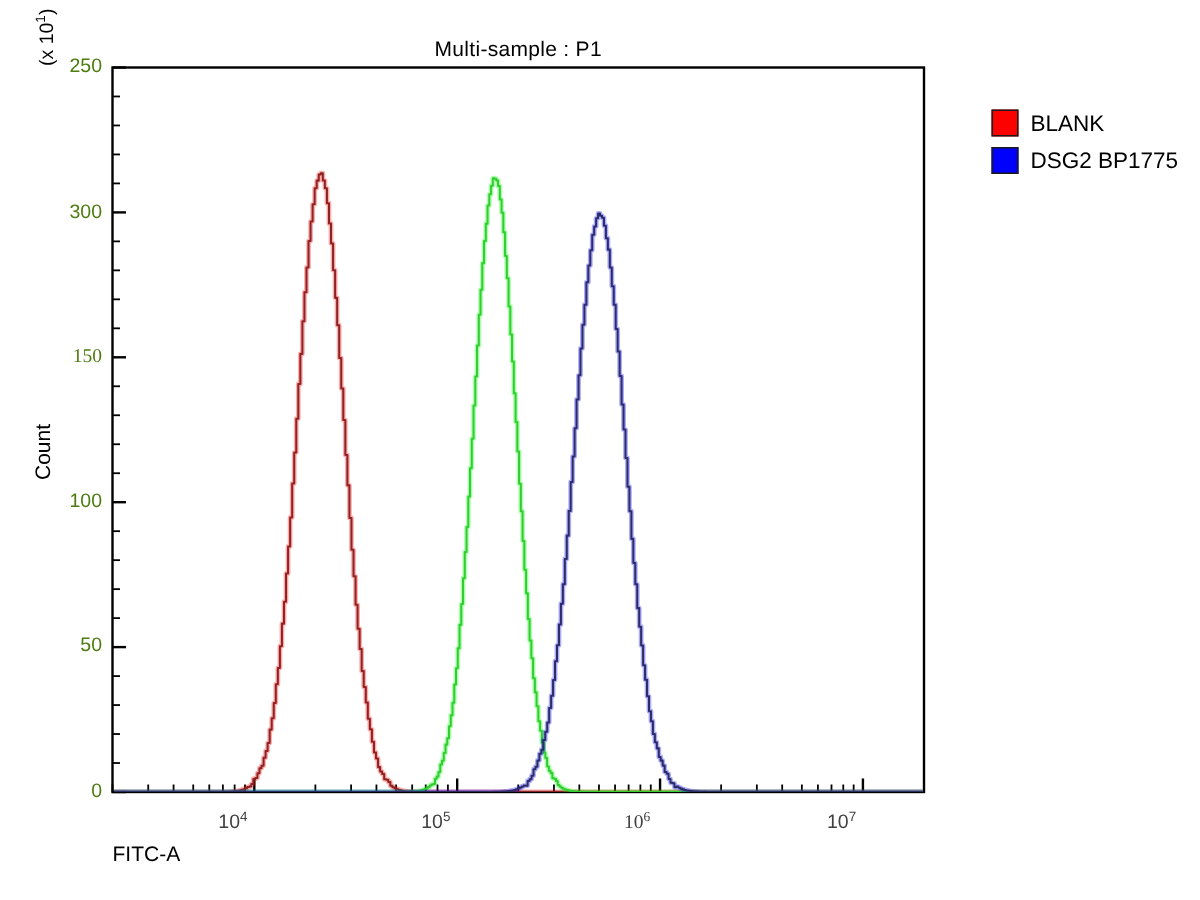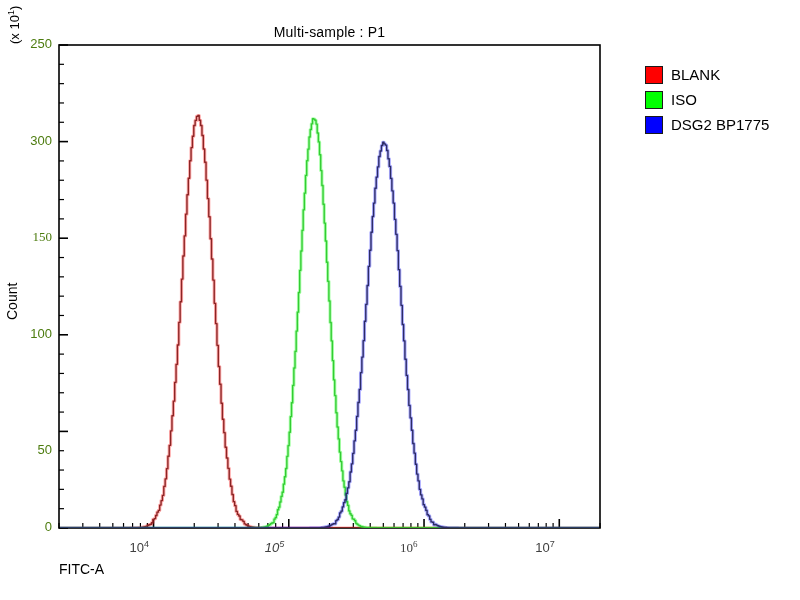--- a/index.html
+++ b/index.html
@@ -9,21 +9,21 @@
   body {
     width: 800px;
     height: 600px;
     background: #ffffff;
     font-family: "Liberation Sans", sans-serif;
     overflow: hidden;
     position: relative;
   }
   #figure {
     position: absolute;
-    left: 0;
+    left: 16px;
     top: 0;
     width: 654px;
     height: 600px;
   }
   .fig-title {
     position: absolute;
     left: 59px;
     top: 24px;
     width: 541px;
     text-align: center;
@@ -82,21 +82,21 @@
     font-size: 9px;
     vertical-align: super;
   }
   .legend {
     position: absolute;
     left: 617px;
     top: 66px;
   }
   .legend-row {
     display: flex;
-    align-items: flex-start;
+    align-items: flex-end;
     height: 25px;
     padding-left: 28px;
   }
   .legend-swatch {
     width: 18px;
     height: 18px;
     border: 1px solid #1a1a1a;
     box-sizing: border-box;
     flex: 0 0 auto;
   }
@@ -194,41 +194,37 @@
         <path d="M 59.00 528.00 L 99.71 528.00 L 99.71 528.00 L 99.71 528.00 L 99.71 528.00 L 101.08 528.00 L 101.08 528.00 L 102.44 528.00 L 102.44 528.00 L 103.80 528.00 L 103.80 528.00 L 105.17 528.00 L 105.17 528.00 L 106.53 528.00 L 106.53 528.00 L 107.89 528.00 L 107.89 528.00 L 109.26 528.00 L 109.26 528.00 L 110.62 528.00 L 110.62 528.00 L 111.98 528.00 L 111.98 528.00 L 113.35 528.00 L 113.35 528.00 L 114.71 528.00 L 114.71 528.00 L 116.07 528.00 L 116.07 528.00 L 117.44 528.00 L 117.44 528.00 L 118.80 528.00 L 118.80 528.00 L 120.16 528.00 L 120.16 528.00 L 121.53 528.00 L 121.53 528.00 L 122.89 528.00 L 122.89 528.00 L 124.25 528.00 L 124.25 527.99 L 125.62 527.99 L 125.62 527.99 L 126.98 527.99 L 126.98 527.98 L 128.34 527.98 L 128.34 527.98 L 129.71 527.98 L 129.71 527.97 L 131.07 527.97 L 131.07 527.95 L 132.43 527.95 L 132.43 527.93 L 133.79 527.93 L 133.79 527.90 L 135.16 527.90 L 135.16 527.85 L 136.52 527.85 L 136.52 527.79 L 137.88 527.79 L 137.88 527.71 L 139.25 527.71 L 139.25 527.59 L 140.61 527.59 L 140.61 527.44 L 141.97 527.44 L 141.97 527.23 L 143.34 527.23 L 143.34 526.96 L 144.70 526.96 L 144.70 526.59 L 146.06 526.59 L 146.06 526.12 L 147.43 526.12 L 147.43 525.50 L 148.79 525.50 L 148.79 524.70 L 150.15 524.70 L 150.15 524.27 L 151.52 524.27 L 151.52 522.72 L 152.88 522.72 L 152.88 519.34 L 154.24 519.34 L 154.24 518.62 L 155.61 518.62 L 155.61 515.45 L 156.97 515.45 L 156.97 512.15 L 158.33 512.15 L 158.33 510.44 L 159.70 510.44 L 159.70 505.12 L 161.06 505.12 L 161.06 500.61 L 162.42 500.61 L 162.42 495.40 L 163.79 495.40 L 163.79 486.41 L 165.15 486.41 L 165.15 478.83 L 166.51 478.83 L 166.51 468.69 L 167.88 468.69 L 167.88 456.21 L 169.24 456.21 L 169.24 445.33 L 170.60 445.33 L 170.60 430.80 L 171.96 430.80 L 171.96 415.75 L 173.33 415.75 L 173.33 401.15 L 174.69 401.15 L 174.69 382.34 L 176.05 382.34 L 176.05 364.30 L 177.42 364.30 L 177.42 344.95 L 178.78 344.95 L 178.78 322.30 L 180.14 322.30 L 180.14 301.73 L 181.51 301.73 L 181.51 279.12 L 182.87 279.12 L 182.87 255.96 L 184.23 255.96 L 184.23 235.92 L 185.60 235.92 L 185.60 214.15 L 186.96 214.15 L 186.96 194.79 L 188.32 194.79 L 188.32 178.27 L 189.69 178.27 L 189.69 160.74 L 191.05 160.74 L 191.05 147.61 L 192.41 147.61 L 192.41 136.22 L 193.78 136.22 L 193.78 125.49 L 195.14 125.49 L 195.14 120.42 L 196.50 120.42 L 196.50 116.39 L 197.87 116.39 L 197.87 115.49 L 199.23 115.49 L 199.23 120.26 L 200.59 120.26 L 200.59 125.54 L 201.96 125.54 L 201.96 135.47 L 203.32 135.47 L 203.32 149.02 L 204.68 149.02 L 204.68 162.29 L 206.05 162.29 L 206.05 180.15 L 207.41 180.15 L 207.41 198.58 L 208.77 198.58 L 208.77 216.77 L 210.13 216.77 L 210.13 238.70 L 211.50 238.70 L 211.50 258.99 L 212.86 258.99 L 212.86 280.06 L 214.22 280.06 L 214.22 303.31 L 215.59 303.31 L 215.59 323.58 L 216.95 323.58 L 216.95 345.31 L 218.31 345.31 L 218.31 366.54 L 219.68 366.54 L 219.68 384.20 L 221.04 384.20 L 221.04 403.21 L 222.40 403.21 L 222.40 419.24 L 223.77 419.24 L 223.77 432.67 L 225.13 432.67 L 225.13 447.29 L 226.49 447.29 L 226.49 457.99 L 227.86 457.99 L 227.86 468.31 L 229.22 468.31 L 229.22 479.17 L 230.58 479.17 L 230.58 486.21 L 231.95 486.21 L 231.95 494.53 L 233.31 494.53 L 233.31 501.66 L 234.67 501.66 L 234.67 505.64 L 236.04 505.64 L 236.04 511.41 L 237.40 511.41 L 237.40 514.39 L 238.76 514.39 L 238.76 516.02 L 240.13 516.02 L 240.13 519.52 L 241.49 519.52 L 241.49 519.89 L 242.85 519.89 L 242.85 521.34 L 244.22 521.34 L 244.22 523.89 L 245.58 523.89 L 245.58 524.79 L 246.94 524.79 L 246.94 525.57 L 248.30 525.57 L 248.30 526.17 L 249.67 526.17 L 249.67 526.63 L 251.03 526.63 L 251.03 526.99 L 252.39 526.99 L 252.39 527.26 L 253.76 527.26 L 253.76 527.46 L 255.12 527.46 L 255.12 527.61 L 256.48 527.61 L 256.48 527.72 L 257.85 527.72 L 257.85 527.80 L 259.21 527.80 L 259.21 527.86 L 260.57 527.86 L 260.57 527.90 L 261.94 527.90 L 261.94 527.93 L 263.30 527.93 L 263.30 527.95 L 264.66 527.95 L 264.66 527.97 L 266.03 527.97 L 266.03 527.98 L 267.39 527.98 L 267.39 527.98 L 268.75 527.98 L 268.75 527.99 L 270.12 527.99 L 270.12 527.99 L 271.48 527.99 L 271.48 528.00 L 272.84 528.00 L 272.84 528.00 L 274.21 528.00 L 274.21 528.00 L 275.57 528.00 L 275.57 528.00 L 276.93 528.00 L 276.93 528.00 L 278.30 528.00 L 278.30 528.00 L 279.66 528.00 L 279.66 528.00 L 281.02 528.00 L 281.02 528.00 L 282.39 528.00 L 282.39 528.00 L 283.75 528.00 L 283.75 528.00 L 285.11 528.00 L 285.11 528.00 L 286.47 528.00 L 286.47 528.00 L 287.84 528.00 L 287.84 528.00 L 289.20 528.00 L 289.20 528.00 L 290.56 528.00 L 290.56 528.00 L 291.93 528.00 L 291.93 528.00 L 293.29 528.00 L 293.29 528.00 L 294.65 528.00 L 294.65 528.00 L 296.02 528.00 L 296.02 528.00 L 297.38 528.00 L 297.38 528.00 L 298.74 528.00 L 298.74 528.00 L 300.11 528.00 L 300.11 528.00 L 301.47 528.00 L 301.47 528.00 L 302.83 528.00 L 302.83 528.00 L 304.20 528.00 L 304.20 528.00 L 304.20 528.00 L 304.20 528.00 L 600.00 528.00 L 600.00 528.00" fill="none" stroke="#8B2525" stroke-width="1.35" stroke-linejoin="round"></path>
         <path d="M 59.00 528.00 L 231.95 528.00 L 231.95 528.00 L 231.95 528.00 L 231.95 528.00 L 233.12 528.00 L 233.12 528.00 L 234.29 528.00 L 234.29 528.00 L 235.46 528.00 L 235.46 528.00 L 236.62 528.00 L 236.62 528.00 L 237.79 528.00 L 237.79 528.00 L 238.96 528.00 L 238.96 528.00 L 240.13 528.00 L 240.13 528.00 L 241.29 528.00 L 241.29 528.00 L 242.46 528.00 L 242.46 528.00 L 243.63 528.00 L 243.63 528.00 L 244.80 528.00 L 244.80 528.00 L 245.97 528.00 L 245.97 527.99 L 247.13 527.99 L 247.13 527.99 L 248.30 527.99 L 248.30 527.99 L 249.47 527.99 L 249.47 527.98 L 250.64 527.98 L 250.64 527.98 L 251.81 527.98 L 251.81 527.97 L 252.97 527.97 L 252.97 527.95 L 254.14 527.95 L 254.14 527.93 L 255.31 527.93 L 255.31 527.90 L 256.48 527.90 L 256.48 527.87 L 257.65 527.87 L 257.65 527.81 L 258.81 527.81 L 258.81 527.75 L 259.98 527.75 L 259.98 527.65 L 261.15 527.65 L 261.15 527.53 L 262.32 527.53 L 262.32 527.36 L 263.48 527.36 L 263.48 527.15 L 264.65 527.15 L 264.65 526.86 L 265.82 526.86 L 265.82 526.50 L 266.99 526.50 L 266.99 526.03 L 268.16 526.03 L 268.16 525.43 L 269.32 525.43 L 269.32 524.67 L 270.49 524.67 L 270.49 523.63 L 271.66 523.63 L 271.66 522.96 L 272.83 522.96 L 272.83 522.73 L 274.00 522.73 L 274.00 519.19 L 275.16 519.19 L 275.16 517.63 L 276.33 517.63 L 276.33 514.69 L 277.50 514.69 L 277.50 509.71 L 278.67 509.71 L 278.67 507.18 L 279.84 507.18 L 279.84 501.97 L 281.00 501.97 L 281.00 496.41 L 282.17 496.41 L 282.17 492.21 L 283.34 492.21 L 283.34 484.18 L 284.51 484.18 L 284.51 476.78 L 285.68 476.78 L 285.68 468.52 L 286.84 468.52 L 286.84 456.36 L 288.01 456.36 L 288.01 445.56 L 289.18 445.56 L 289.18 432.20 L 290.35 432.20 L 290.35 416.58 L 291.51 416.58 L 291.51 402.70 L 292.68 402.70 L 292.68 385.43 L 293.85 385.43 L 293.85 367.97 L 295.02 367.97 L 295.02 351.38 L 296.19 351.38 L 296.19 331.08 L 297.35 331.08 L 297.35 312.14 L 298.52 312.14 L 298.52 292.54 L 299.69 292.54 L 299.69 270.35 L 300.86 270.35 L 300.86 250.97 L 302.03 250.97 L 302.03 230.30 L 303.19 230.30 L 303.19 209.81 L 304.36 209.81 L 304.36 193.16 L 305.53 193.16 L 305.53 175.41 L 306.70 175.41 L 306.70 160.64 L 307.87 160.64 L 307.87 149.18 L 309.03 149.18 L 309.03 137.04 L 310.20 137.04 L 310.20 129.54 L 311.37 129.54 L 311.37 123.85 L 312.54 123.85 L 312.54 118.76 L 313.71 118.76 L 313.71 119.15 L 314.87 119.15 L 314.87 120.26 L 316.04 120.26 L 316.04 124.07 L 317.21 124.07 L 317.21 133.03 L 318.38 133.03 L 318.38 141.90 L 319.54 141.90 L 319.54 154.79 L 320.71 154.79 L 320.71 170.61 L 321.88 170.61 L 321.88 185.48 L 323.05 185.48 L 323.05 204.29 L 324.22 204.29 L 324.22 223.05 L 325.38 223.05 L 325.38 241.00 L 326.55 241.00 L 326.55 262.21 L 327.72 262.21 L 327.72 281.35 L 328.89 281.35 L 328.89 300.95 L 330.06 300.95 L 330.06 322.48 L 331.22 322.48 L 331.22 340.87 L 332.39 340.87 L 332.39 360.62 L 333.56 360.62 L 333.56 379.87 L 334.73 379.87 L 334.73 395.58 L 335.90 395.58 L 335.90 412.73 L 337.06 412.73 L 337.06 427.03 L 338.23 427.03 L 338.23 438.89 L 339.40 438.89 L 339.40 452.11 L 340.57 452.11 L 340.57 461.58 L 341.73 461.58 L 341.73 470.87 L 342.90 470.87 L 342.90 480.87 L 344.07 480.87 L 344.07 487.22 L 345.24 487.22 L 345.24 494.98 L 346.41 494.98 L 346.41 501.70 L 347.57 501.70 L 347.57 505.38 L 348.74 505.38 L 348.74 510.94 L 349.91 510.94 L 349.91 513.79 L 351.08 513.79 L 351.08 515.35 L 352.25 515.35 L 352.25 518.83 L 353.41 518.83 L 353.41 519.21 L 354.58 519.21 L 354.58 520.70 L 355.75 520.70 L 355.75 523.31 L 356.92 523.31 L 356.92 524.27 L 358.09 524.27 L 358.09 525.11 L 359.25 525.11 L 359.25 525.78 L 360.42 525.78 L 360.42 526.30 L 361.59 526.30 L 361.59 526.71 L 362.76 526.71 L 362.76 527.03 L 363.93 527.03 L 363.93 527.27 L 365.09 527.27 L 365.09 527.46 L 366.26 527.46 L 366.26 527.60 L 367.43 527.60 L 367.43 527.71 L 368.60 527.71 L 368.60 527.79 L 369.76 527.79 L 369.76 527.85 L 370.93 527.85 L 370.93 527.89 L 372.10 527.89 L 372.10 527.92 L 373.27 527.92 L 373.27 527.94 L 374.44 527.94 L 374.44 527.96 L 375.60 527.96 L 375.60 527.97 L 376.77 527.97 L 376.77 527.98 L 377.94 527.98 L 377.94 527.99 L 379.11 527.99 L 379.11 527.99 L 380.28 527.99 L 380.28 527.99 L 381.44 527.99 L 381.44 528.00 L 382.61 528.00 L 382.61 528.00 L 383.78 528.00 L 383.78 528.00 L 384.95 528.00 L 384.95 528.00 L 386.12 528.00 L 386.12 528.00 L 387.28 528.00 L 387.28 528.00 L 388.45 528.00 L 388.45 528.00 L 389.62 528.00 L 389.62 528.00 L 390.79 528.00 L 390.79 528.00 L 391.95 528.00 L 391.95 528.00 L 393.12 528.00 L 393.12 528.00 L 394.29 528.00 L 394.29 528.00 L 395.46 528.00 L 395.46 528.00 L 396.63 528.00 L 396.63 528.00 L 397.79 528.00 L 397.79 528.00 L 398.96 528.00 L 398.96 528.00 L 400.13 528.00 L 400.13 528.00 L 401.30 528.00 L 401.30 528.00 L 402.47 528.00 L 402.47 528.00 L 403.63 528.00 L 403.63 528.00 L 404.80 528.00 L 404.80 528.00 L 405.97 528.00 L 405.97 528.00 L 407.14 528.00 L 407.14 528.00 L 407.14 528.00 L 407.14 528.00 L 600.00 528.00 L 600.00 528.00" fill="none" stroke="#00FF00" stroke-width="3.2" stroke-opacity="0.33" stroke-linejoin="round"></path>
         <path d="M 59.00 528.00 L 231.95 528.00 L 231.95 528.00 L 231.95 528.00 L 231.95 528.00 L 233.12 528.00 L 233.12 528.00 L 234.29 528.00 L 234.29 528.00 L 235.46 528.00 L 235.46 528.00 L 236.62 528.00 L 236.62 528.00 L 237.79 528.00 L 237.79 528.00 L 238.96 528.00 L 238.96 528.00 L 240.13 528.00 L 240.13 528.00 L 241.29 528.00 L 241.29 528.00 L 242.46 528.00 L 242.46 528.00 L 243.63 528.00 L 243.63 528.00 L 244.80 528.00 L 244.80 528.00 L 245.97 528.00 L 245.97 527.99 L 247.13 527.99 L 247.13 527.99 L 248.30 527.99 L 248.30 527.99 L 249.47 527.99 L 249.47 527.98 L 250.64 527.98 L 250.64 527.98 L 251.81 527.98 L 251.81 527.97 L 252.97 527.97 L 252.97 527.95 L 254.14 527.95 L 254.14 527.93 L 255.31 527.93 L 255.31 527.90 L 256.48 527.90 L 256.48 527.87 L 257.65 527.87 L 257.65 527.81 L 258.81 527.81 L 258.81 527.75 L 259.98 527.75 L 259.98 527.65 L 261.15 527.65 L 261.15 527.53 L 262.32 527.53 L 262.32 527.36 L 263.48 527.36 L 263.48 527.15 L 264.65 527.15 L 264.65 526.86 L 265.82 526.86 L 265.82 526.50 L 266.99 526.50 L 266.99 526.03 L 268.16 526.03 L 268.16 525.43 L 269.32 525.43 L 269.32 524.67 L 270.49 524.67 L 270.49 523.63 L 271.66 523.63 L 271.66 522.96 L 272.83 522.96 L 272.83 522.73 L 274.00 522.73 L 274.00 519.19 L 275.16 519.19 L 275.16 517.63 L 276.33 517.63 L 276.33 514.69 L 277.50 514.69 L 277.50 509.71 L 278.67 509.71 L 278.67 507.18 L 279.84 507.18 L 279.84 501.97 L 281.00 501.97 L 281.00 496.41 L 282.17 496.41 L 282.17 492.21 L 283.34 492.21 L 283.34 484.18 L 284.51 484.18 L 284.51 476.78 L 285.68 476.78 L 285.68 468.52 L 286.84 468.52 L 286.84 456.36 L 288.01 456.36 L 288.01 445.56 L 289.18 445.56 L 289.18 432.20 L 290.35 432.20 L 290.35 416.58 L 291.51 416.58 L 291.51 402.70 L 292.68 402.70 L 292.68 385.43 L 293.85 385.43 L 293.85 367.97 L 295.02 367.97 L 295.02 351.38 L 296.19 351.38 L 296.19 331.08 L 297.35 331.08 L 297.35 312.14 L 298.52 312.14 L 298.52 292.54 L 299.69 292.54 L 299.69 270.35 L 300.86 270.35 L 300.86 250.97 L 302.03 250.97 L 302.03 230.30 L 303.19 230.30 L 303.19 209.81 L 304.36 209.81 L 304.36 193.16 L 305.53 193.16 L 305.53 175.41 L 306.70 175.41 L 306.70 160.64 L 307.87 160.64 L 307.87 149.18 L 309.03 149.18 L 309.03 137.04 L 310.20 137.04 L 310.20 129.54 L 311.37 129.54 L 311.37 123.85 L 312.54 123.85 L 312.54 118.76 L 313.71 118.76 L 313.71 119.15 L 314.87 119.15 L 314.87 120.26 L 316.04 120.26 L 316.04 124.07 L 317.21 124.07 L 317.21 133.03 L 318.38 133.03 L 318.38 141.90 L 319.54 141.90 L 319.54 154.79 L 320.71 154.79 L 320.71 170.61 L 321.88 170.61 L 321.88 185.48 L 323.05 185.48 L 323.05 204.29 L 324.22 204.29 L 324.22 223.05 L 325.38 223.05 L 325.38 241.00 L 326.55 241.00 L 326.55 262.21 L 327.72 262.21 L 327.72 281.35 L 328.89 281.35 L 328.89 300.95 L 330.06 300.95 L 330.06 322.48 L 331.22 322.48 L 331.22 340.87 L 332.39 340.87 L 332.39 360.62 L 333.56 360.62 L 333.56 379.87 L 334.73 379.87 L 334.73 395.58 L 335.90 395.58 L 335.90 412.73 L 337.06 412.73 L 337.06 427.03 L 338.23 427.03 L 338.23 438.89 L 339.40 438.89 L 339.40 452.11 L 340.57 452.11 L 340.57 461.58 L 341.73 461.58 L 341.73 470.87 L 342.90 470.87 L 342.90 480.87 L 344.07 480.87 L 344.07 487.22 L 345.24 487.22 L 345.24 494.98 L 346.41 494.98 L 346.41 501.70 L 347.57 501.70 L 347.57 505.38 L 348.74 505.38 L 348.74 510.94 L 349.91 510.94 L 349.91 513.79 L 351.08 513.79 L 351.08 515.35 L 352.25 515.35 L 352.25 518.83 L 353.41 518.83 L 353.41 519.21 L 354.58 519.21 L 354.58 520.70 L 355.75 520.70 L 355.75 523.31 L 356.92 523.31 L 356.92 524.27 L 358.09 524.27 L 358.09 525.11 L 359.25 525.11 L 359.25 525.78 L 360.42 525.78 L 360.42 526.30 L 361.59 526.30 L 361.59 526.71 L 362.76 526.71 L 362.76 527.03 L 363.93 527.03 L 363.93 527.27 L 365.09 527.27 L 365.09 527.46 L 366.26 527.46 L 366.26 527.60 L 367.43 527.60 L 367.43 527.71 L 368.60 527.71 L 368.60 527.79 L 369.76 527.79 L 369.76 527.85 L 370.93 527.85 L 370.93 527.89 L 372.10 527.89 L 372.10 527.92 L 373.27 527.92 L 373.27 527.94 L 374.44 527.94 L 374.44 527.96 L 375.60 527.96 L 375.60 527.97 L 376.77 527.97 L 376.77 527.98 L 377.94 527.98 L 377.94 527.99 L 379.11 527.99 L 379.11 527.99 L 380.28 527.99 L 380.28 527.99 L 381.44 527.99 L 381.44 528.00 L 382.61 528.00 L 382.61 528.00 L 383.78 528.00 L 383.78 528.00 L 384.95 528.00 L 384.95 528.00 L 386.12 528.00 L 386.12 528.00 L 387.28 528.00 L 387.28 528.00 L 388.45 528.00 L 388.45 528.00 L 389.62 528.00 L 389.62 528.00 L 390.79 528.00 L 390.79 528.00 L 391.95 528.00 L 391.95 528.00 L 393.12 528.00 L 393.12 528.00 L 394.29 528.00 L 394.29 528.00 L 395.46 528.00 L 395.46 528.00 L 396.63 528.00 L 396.63 528.00 L 397.79 528.00 L 397.79 528.00 L 398.96 528.00 L 398.96 528.00 L 400.13 528.00 L 400.13 528.00 L 401.30 528.00 L 401.30 528.00 L 402.47 528.00 L 402.47 528.00 L 403.63 528.00 L 403.63 528.00 L 404.80 528.00 L 404.80 528.00 L 405.97 528.00 L 405.97 528.00 L 407.14 528.00 L 407.14 528.00 L 407.14 528.00 L 407.14 528.00 L 600.00 528.00 L 600.00 528.00" fill="none" stroke="#33CC33" stroke-width="1.35" stroke-linejoin="round"></path>
         <path d="M 59.00 528.00 L 288.79 528.00 L 288.79 528.00 L 288.79 528.00 L 288.79 528.00 L 290.09 528.00 L 290.09 528.00 L 291.40 528.00 L 291.40 528.00 L 292.70 528.00 L 292.70 528.00 L 294.01 528.00 L 294.01 528.00 L 295.31 528.00 L 295.31 528.00 L 296.61 528.00 L 296.61 528.00 L 297.92 528.00 L 297.92 528.00 L 299.22 528.00 L 299.22 528.00 L 300.53 528.00 L 300.53 528.00 L 301.83 528.00 L 301.83 528.00 L 303.14 528.00 L 303.14 527.99 L 304.44 527.99 L 304.44 527.99 L 305.75 527.99 L 305.75 527.99 L 307.05 527.99 L 307.05 527.99 L 308.36 527.99 L 308.36 527.98 L 309.66 527.98 L 309.66 527.97 L 310.97 527.97 L 310.97 527.96 L 312.27 527.96 L 312.27 527.94 L 313.58 527.94 L 313.58 527.92 L 314.88 527.92 L 314.88 527.89 L 316.19 527.89 L 316.19 527.86 L 317.49 527.86 L 317.49 527.80 L 318.80 527.80 L 318.80 527.74 L 320.10 527.74 L 320.10 527.65 L 321.41 527.65 L 321.41 527.53 L 322.71 527.53 L 322.71 527.38 L 324.02 527.38 L 324.02 527.18 L 325.32 527.18 L 325.32 526.93 L 326.63 526.93 L 326.63 526.61 L 327.93 526.61 L 327.93 526.21 L 329.24 526.21 L 329.24 525.70 L 330.54 525.70 L 330.54 525.06 L 331.85 525.06 L 331.85 524.27 L 333.15 524.27 L 333.15 523.73 L 334.46 523.73 L 334.46 523.78 L 335.76 523.78 L 335.76 520.60 L 337.07 520.60 L 337.07 519.48 L 338.37 519.48 L 338.37 517.10 L 339.68 517.10 L 339.68 512.82 L 340.98 512.82 L 340.98 511.13 L 342.28 511.13 L 342.28 506.93 L 343.59 506.93 L 343.59 502.57 L 344.89 502.57 L 344.89 499.78 L 346.20 499.78 L 346.20 493.39 L 347.50 493.39 L 347.50 487.87 L 348.81 487.87 L 348.81 481.74 L 350.11 481.74 L 350.11 471.97 L 351.42 471.97 L 351.42 463.81 L 352.72 463.81 L 352.72 453.33 L 354.03 453.33 L 354.03 440.81 L 355.33 440.81 L 355.33 430.23 L 356.64 430.23 L 356.64 416.39 L 357.94 416.39 L 357.94 402.46 L 359.25 402.46 L 359.25 389.43 L 360.55 389.43 L 360.55 372.65 L 361.86 372.65 L 361.86 357.09 L 363.16 357.09 L 363.16 340.64 L 364.47 340.64 L 364.47 321.28 L 365.77 321.28 L 365.77 304.30 L 367.08 304.30 L 367.08 285.52 L 368.38 285.52 L 368.38 266.30 L 369.69 266.30 L 369.69 250.22 L 370.99 250.22 L 370.99 232.27 L 372.30 232.27 L 372.30 216.48 L 373.60 216.48 L 373.60 203.12 L 374.91 203.12 L 374.91 188.21 L 376.21 188.21 L 376.21 177.07 L 377.52 177.07 L 377.52 166.90 L 378.82 166.90 L 378.82 156.54 L 380.13 156.54 L 380.13 150.97 L 381.43 150.97 L 381.43 145.52 L 382.74 145.52 L 382.74 142.29 L 384.04 142.29 L 384.04 143.88 L 385.34 143.88 L 385.34 145.18 L 386.65 145.18 L 386.65 150.45 L 387.95 150.45 L 387.95 158.78 L 389.26 158.78 L 389.26 166.42 L 390.56 166.42 L 390.56 178.39 L 391.87 178.39 L 391.87 190.84 L 393.17 190.84 L 393.17 203.12 L 394.48 203.12 L 394.48 219.38 L 395.78 219.38 L 395.78 234.35 L 397.09 234.35 L 397.09 250.61 L 398.39 250.61 L 398.39 269.65 L 399.70 269.65 L 399.70 286.38 L 401.00 286.38 L 401.00 305.30 L 402.31 305.30 L 402.31 324.47 L 403.61 324.47 L 403.61 340.82 L 404.92 340.82 L 404.92 359.25 L 406.22 359.25 L 406.22 375.38 L 407.53 375.38 L 407.53 389.54 L 408.83 389.54 L 408.83 405.42 L 410.14 405.42 L 410.14 417.84 L 411.44 417.84 L 411.44 430.27 L 412.75 430.27 L 412.75 443.53 L 414.05 443.53 L 414.05 453.17 L 415.36 453.17 L 415.36 464.20 L 416.66 464.20 L 416.66 474.11 L 417.97 474.11 L 417.97 480.84 L 419.27 480.84 L 419.27 489.30 L 420.58 489.30 L 420.58 494.85 L 421.88 494.85 L 421.88 498.91 L 423.19 498.91 L 423.19 504.66 L 424.49 504.66 L 424.49 507.09 L 425.80 507.09 L 425.80 510.41 L 427.10 510.41 L 427.10 514.63 L 428.41 514.63 L 428.41 515.90 L 429.71 515.90 L 429.71 519.40 L 431.01 519.40 L 431.01 521.90 L 432.32 521.90 L 432.32 522.21 L 433.62 522.21 L 433.62 524.87 L 434.93 524.87 L 434.93 524.36 L 436.23 524.36 L 436.23 525.13 L 437.54 525.13 L 437.54 525.75 L 438.84 525.75 L 438.84 526.25 L 440.15 526.25 L 440.15 526.65 L 441.45 526.65 L 441.45 526.96 L 442.76 526.96 L 442.76 527.20 L 444.06 527.20 L 444.06 527.39 L 445.37 527.39 L 445.37 527.54 L 446.67 527.54 L 446.67 527.66 L 447.98 527.66 L 447.98 527.74 L 449.28 527.74 L 449.28 527.81 L 450.59 527.81 L 450.59 527.86 L 451.89 527.86 L 451.89 527.90 L 453.20 527.90 L 453.20 527.92 L 454.50 527.92 L 454.50 527.95 L 455.81 527.95 L 455.81 527.96 L 457.11 527.96 L 457.11 527.97 L 458.42 527.97 L 458.42 527.98 L 459.72 527.98 L 459.72 527.99 L 461.03 527.99 L 461.03 527.99 L 462.33 527.99 L 462.33 527.99 L 463.64 527.99 L 463.64 528.00 L 464.94 528.00 L 464.94 528.00 L 466.25 528.00 L 466.25 528.00 L 467.55 528.00 L 467.55 528.00 L 468.86 528.00 L 468.86 528.00 L 470.16 528.00 L 470.16 528.00 L 471.47 528.00 L 471.47 528.00 L 472.77 528.00 L 472.77 528.00 L 474.07 528.00 L 474.07 528.00 L 475.38 528.00 L 475.38 528.00 L 476.68 528.00 L 476.68 528.00 L 477.99 528.00 L 477.99 528.00 L 479.29 528.00 L 479.29 528.00 L 480.60 528.00 L 480.60 528.00 L 481.90 528.00 L 481.90 528.00 L 483.21 528.00 L 483.21 528.00 L 484.51 528.00 L 484.51 528.00 L 484.51 528.00 L 484.51 528.00 L 600.00 528.00 L 600.00 528.00" fill="none" stroke="#0000FF" stroke-width="3.2" stroke-opacity="0.33" stroke-linejoin="round"></path>
         <path d="M 59.00 528.00 L 288.79 528.00 L 288.79 528.00 L 288.79 528.00 L 288.79 528.00 L 290.09 528.00 L 290.09 528.00 L 291.40 528.00 L 291.40 528.00 L 292.70 528.00 L 292.70 528.00 L 294.01 528.00 L 294.01 528.00 L 295.31 528.00 L 295.31 528.00 L 296.61 528.00 L 296.61 528.00 L 297.92 528.00 L 297.92 528.00 L 299.22 528.00 L 299.22 528.00 L 300.53 528.00 L 300.53 528.00 L 301.83 528.00 L 301.83 528.00 L 303.14 528.00 L 303.14 527.99 L 304.44 527.99 L 304.44 527.99 L 305.75 527.99 L 305.75 527.99 L 307.05 527.99 L 307.05 527.99 L 308.36 527.99 L 308.36 527.98 L 309.66 527.98 L 309.66 527.97 L 310.97 527.97 L 310.97 527.96 L 312.27 527.96 L 312.27 527.94 L 313.58 527.94 L 313.58 527.92 L 314.88 527.92 L 314.88 527.89 L 316.19 527.89 L 316.19 527.86 L 317.49 527.86 L 317.49 527.80 L 318.80 527.80 L 318.80 527.74 L 320.10 527.74 L 320.10 527.65 L 321.41 527.65 L 321.41 527.53 L 322.71 527.53 L 322.71 527.38 L 324.02 527.38 L 324.02 527.18 L 325.32 527.18 L 325.32 526.93 L 326.63 526.93 L 326.63 526.61 L 327.93 526.61 L 327.93 526.21 L 329.24 526.21 L 329.24 525.70 L 330.54 525.70 L 330.54 525.06 L 331.85 525.06 L 331.85 524.27 L 333.15 524.27 L 333.15 523.73 L 334.46 523.73 L 334.46 523.78 L 335.76 523.78 L 335.76 520.60 L 337.07 520.60 L 337.07 519.48 L 338.37 519.48 L 338.37 517.10 L 339.68 517.10 L 339.68 512.82 L 340.98 512.82 L 340.98 511.13 L 342.28 511.13 L 342.28 506.93 L 343.59 506.93 L 343.59 502.57 L 344.89 502.57 L 344.89 499.78 L 346.20 499.78 L 346.20 493.39 L 347.50 493.39 L 347.50 487.87 L 348.81 487.87 L 348.81 481.74 L 350.11 481.74 L 350.11 471.97 L 351.42 471.97 L 351.42 463.81 L 352.72 463.81 L 352.72 453.33 L 354.03 453.33 L 354.03 440.81 L 355.33 440.81 L 355.33 430.23 L 356.64 430.23 L 356.64 416.39 L 357.94 416.39 L 357.94 402.46 L 359.25 402.46 L 359.25 389.43 L 360.55 389.43 L 360.55 372.65 L 361.86 372.65 L 361.86 357.09 L 363.16 357.09 L 363.16 340.64 L 364.47 340.64 L 364.47 321.28 L 365.77 321.28 L 365.77 304.30 L 367.08 304.30 L 367.08 285.52 L 368.38 285.52 L 368.38 266.30 L 369.69 266.30 L 369.69 250.22 L 370.99 250.22 L 370.99 232.27 L 372.30 232.27 L 372.30 216.48 L 373.60 216.48 L 373.60 203.12 L 374.91 203.12 L 374.91 188.21 L 376.21 188.21 L 376.21 177.07 L 377.52 177.07 L 377.52 166.90 L 378.82 166.90 L 378.82 156.54 L 380.13 156.54 L 380.13 150.97 L 381.43 150.97 L 381.43 145.52 L 382.74 145.52 L 382.74 142.29 L 384.04 142.29 L 384.04 143.88 L 385.34 143.88 L 385.34 145.18 L 386.65 145.18 L 386.65 150.45 L 387.95 150.45 L 387.95 158.78 L 389.26 158.78 L 389.26 166.42 L 390.56 166.42 L 390.56 178.39 L 391.87 178.39 L 391.87 190.84 L 393.17 190.84 L 393.17 203.12 L 394.48 203.12 L 394.48 219.38 L 395.78 219.38 L 395.78 234.35 L 397.09 234.35 L 397.09 250.61 L 398.39 250.61 L 398.39 269.65 L 399.70 269.65 L 399.70 286.38 L 401.00 286.38 L 401.00 305.30 L 402.31 305.30 L 402.31 324.47 L 403.61 324.47 L 403.61 340.82 L 404.92 340.82 L 404.92 359.25 L 406.22 359.25 L 406.22 375.38 L 407.53 375.38 L 407.53 389.54 L 408.83 389.54 L 408.83 405.42 L 410.14 405.42 L 410.14 417.84 L 411.44 417.84 L 411.44 430.27 L 412.75 430.27 L 412.75 443.53 L 414.05 443.53 L 414.05 453.17 L 415.36 453.17 L 415.36 464.20 L 416.66 464.20 L 416.66 474.11 L 417.97 474.11 L 417.97 480.84 L 419.27 480.84 L 419.27 489.30 L 420.58 489.30 L 420.58 494.85 L 421.88 494.85 L 421.88 498.91 L 423.19 498.91 L 423.19 504.66 L 424.49 504.66 L 424.49 507.09 L 425.80 507.09 L 425.80 510.41 L 427.10 510.41 L 427.10 514.63 L 428.41 514.63 L 428.41 515.90 L 429.71 515.90 L 429.71 519.40 L 431.01 519.40 L 431.01 521.90 L 432.32 521.90 L 432.32 522.21 L 433.62 522.21 L 433.62 524.87 L 434.93 524.87 L 434.93 524.36 L 436.23 524.36 L 436.23 525.13 L 437.54 525.13 L 437.54 525.75 L 438.84 525.75 L 438.84 526.25 L 440.15 526.25 L 440.15 526.65 L 441.45 526.65 L 441.45 526.96 L 442.76 526.96 L 442.76 527.20 L 444.06 527.20 L 444.06 527.39 L 445.37 527.39 L 445.37 527.54 L 446.67 527.54 L 446.67 527.66 L 447.98 527.66 L 447.98 527.74 L 449.28 527.74 L 449.28 527.81 L 450.59 527.81 L 450.59 527.86 L 451.89 527.86 L 451.89 527.90 L 453.20 527.90 L 453.20 527.92 L 454.50 527.92 L 454.50 527.95 L 455.81 527.95 L 455.81 527.96 L 457.11 527.96 L 457.11 527.97 L 458.42 527.97 L 458.42 527.98 L 459.72 527.98 L 459.72 527.99 L 461.03 527.99 L 461.03 527.99 L 462.33 527.99 L 462.33 527.99 L 463.64 527.99 L 463.64 528.00 L 464.94 528.00 L 464.94 528.00 L 466.25 528.00 L 466.25 528.00 L 467.55 528.00 L 467.55 528.00 L 468.86 528.00 L 468.86 528.00 L 470.16 528.00 L 470.16 528.00 L 471.47 528.00 L 471.47 528.00 L 472.77 528.00 L 472.77 528.00 L 474.07 528.00 L 474.07 528.00 L 475.38 528.00 L 475.38 528.00 L 476.68 528.00 L 476.68 528.00 L 477.99 528.00 L 477.99 528.00 L 479.29 528.00 L 479.29 528.00 L 480.60 528.00 L 480.60 528.00 L 481.90 528.00 L 481.90 528.00 L 483.21 528.00 L 483.21 528.00 L 484.51 528.00 L 484.51 528.00 L 484.51 528.00 L 484.51 528.00 L 600.00 528.00 L 600.00 528.00" fill="none" stroke="#2C2C66" stroke-width="1.35" stroke-linejoin="round"></path>
       </g>
     </svg>
 
   <div id="y-tick-labels">
       <div class="tick-label-y" style="left: 8px; top: 519px;">0</div>
-      <div class="tick-label-y" style="left: 8px; top: 422.4px; margin-top: 20px;">50</div>
+      <div class="tick-label-y" style="left: 8px; top: 422.4px;">50</div>
       <div class="tick-label-y" style="left: 8px; top: 325.8px;">100</div>
       <div class="tick-label-y" style="left: 8px; top: 229.2px; font-family: Liberation Serif, serif;">150</div>
       <div class="tick-label-y" style="left: 8px; top: 132.6px;">300</div>
       <div class="tick-label-y" style="left: 8px; top: 36px;">250</div>
     </div>
   <div id="x-tick-labels">
       <div class="tick-label-x" style="left: 129.536px; top: 539px;"><span>10</span><span class="sup">4</span></div>
-      <div class="tick-label-x" style="left: 264.786px; top: 539px; font-style: italic;"><span>10</span><span class="sup">5</span></div>
+      <div class="tick-label-x" style="left: 264.786px; top: 539px;"><span>10</span><span class="sup">5</span></div>
       <div class="tick-label-x" style="left: 400.036px; top: 539px; font-family: Liberation Serif, serif;"><span>10</span><span class="sup">6</span></div>
       <div class="tick-label-x" style="left: 535.286px; top: 539px;"><span>10</span><span class="sup">7</span></div>
     </div>
 
   <div class="legend" id="legend">
       <div class="legend-row">
         <span class="legend-swatch" style="background: rgb(255, 0, 0);"></span>
         <span class="legend-label">BLANK</span>
       </div>
       <div class="legend-row">
-        <span class="legend-swatch" style="background: rgb(0, 255, 0);"></span>
-        <span class="legend-label">ISO</span>
-      </div>
-      <div class="legend-row">
         <span class="legend-swatch" style="background: rgb(0, 0, 255);"></span>
         <span class="legend-label">DSG2 BP1775</span>
       </div>
     </div>
 
 </div>
 
 </body></html>

